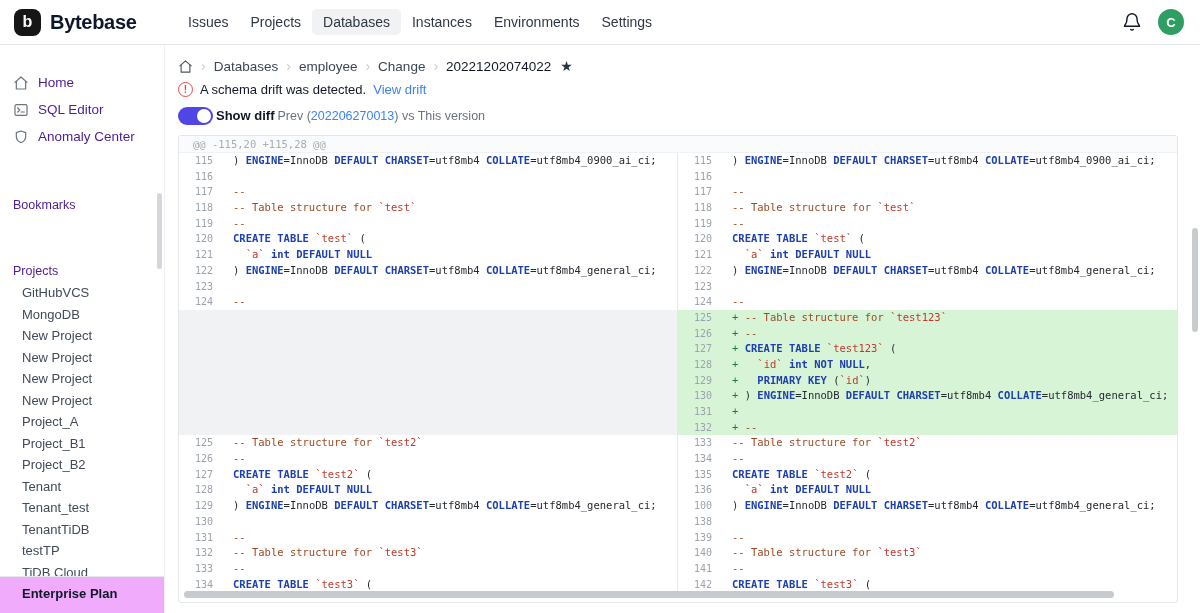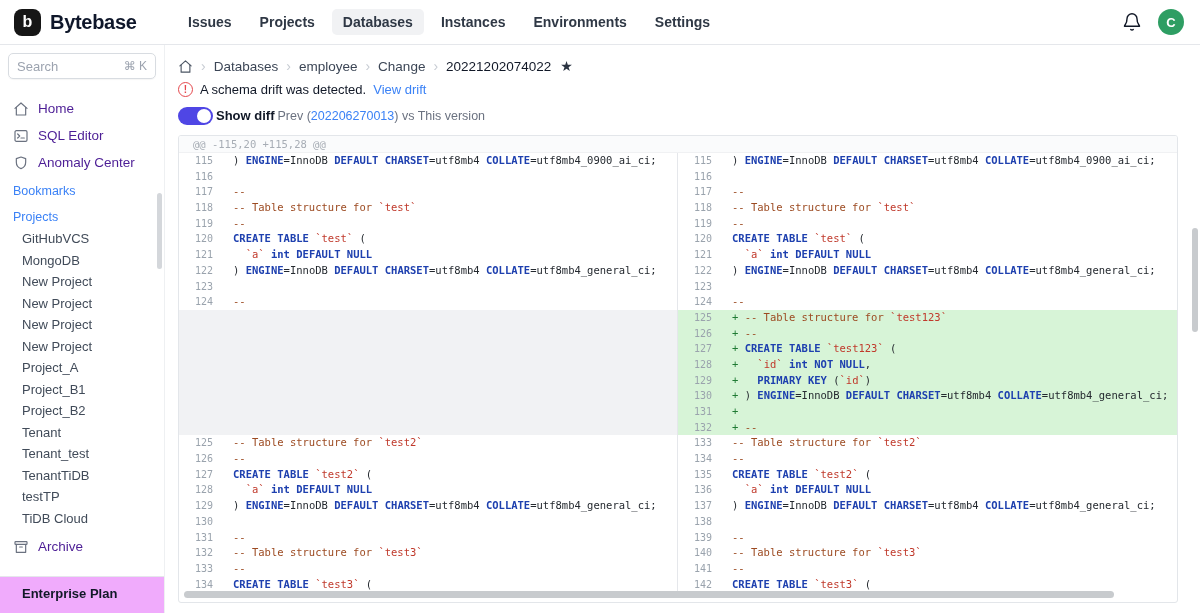--- a/index.html
+++ b/index.html
@@ -7,21 +7,21 @@
     font-family:"Liberation Sans",sans-serif; color:#1f2937; }
 
   
   .topbar { height:45px; display:flex; align-items:center;
     border-bottom:1px solid #e5e7eb; padding:0 16px 0 14px; background:#fff; }
   .logo { display:flex; align-items:center; gap:9px; width:151px; cursor:pointer; }
   .logo-mark { width:27px; height:27px; background:#161616; border-radius:8px;
     color:#fff; display:flex; align-items:center; justify-content:center;
     font-weight:bold; font-size:16px; }
   .brand { font-size:20px; font-weight:800; color:#0f172a; letter-spacing:-0.3px; }
-  .nav { display:flex; gap:6px; margin-left:12px;font-weight:bold; }
+  .nav { display:flex; margin-left:12px; }
   .nav-item { font-size:14px; color:#2f3845; padding:5px 11px; border-radius:5px; cursor:pointer; }
   .nav-item.active { background:#f1f2f4; }
   .top-right { margin-left:auto; display:flex; align-items:center; gap:16px; }
   .bell { width:20px; height:20px; color:#111827; cursor:pointer; }
   .avatar { width:26px; height:26px; border-radius:50%; background:#2e9e63; color:#fff;
     font-size:13px; font-weight:700; display:flex; align-items:center; justify-content:center; cursor:pointer; }
 
   
   .shell { display:flex; height:568px; }
 
@@ -29,21 +29,21 @@
   .sidebar { width:165px; min-width:165px; position:relative; padding:8px;
     border-right:1px solid #eef0f2; background:#fff; }
   .search { height:26px; border:1px solid #d8dce1; border-radius:5px; display:flex;
     align-items:center; justify-content:space-between; padding:0 8px; font-size:13px;
     color:#9ca3af; box-shadow:0 1px 1px rgba(0,0,0,.04); cursor:text; }
   .kbd { color:#9ca3af; font-size:12px; }
   .side-nav { margin-top:16px; }
   .side-item { height:27px; display:flex; align-items:center; gap:9px; padding:0 5px;
     font-size:13.5px; color:#4c1d95; border-radius:4px; cursor:pointer; white-space:nowrap; }
   .side-item svg { width:16px; height:16px; color:#6b7280; flex-shrink:0; }
-  .section-label { font-size:12.5px; color:#3b82f6; padding:8px 5px 4px; }
+  .section-label { font-size:12.5px; color:#4c1d95; padding:8px 5px 4px;margin-top:40px; }
   .project-item { height:21.5px; line-height:21.5px; padding-left:14px; font-size:13px;
     color:#414b59; border-radius:4px; cursor:pointer; white-space:nowrap; }
   .archive { margin-top:4px; }
   .plan { position:absolute; left:0; right:0; bottom:0; border-top:1px solid #e5e7eb;
     padding:9px 22px 12px; font-size:13px; font-weight:700; color:#111827; background:#f0abfc; }
   .side-scroll { position:absolute; top:148px; right:2px; width:5px; height:76px;
     background:#d4d7db; border-radius:3px; cursor:grab; }
 
   
   .main { flex:1; display:flex; flex-direction:column; padding:12px 22px 10px 13px; min-width:0; }
@@ -114,24 +114,20 @@
           <path d="M10.5 21a2 2 0 0 0 3 0"></path>
       </svg>
     </span>
     <div class="avatar">C</div>
   </div>
 </header>
 
 <div class="shell">
 
   <aside class="sidebar">
-    <div class="search">
-      <span>Search</span>
-      <span class="kbd">⌘ K</span>
-    </div>
     <nav class="side-nav">
       <div class="side-item">
         <svg viewBox="0 0 24 24" fill="none" stroke="currentColor" stroke-width="1.8" stroke-linecap="round" stroke-linejoin="round">
             <path d="M3 11l9-8 9 8"></path>
             <path d="M5 9.5V21h14V9.5"></path>
           </svg>
         <span>Home</span>
       </div>
       <div class="side-item">
         <svg viewBox="0 0 24 24" fill="none" stroke="currentColor" stroke-width="1.8" stroke-linecap="round" stroke-linejoin="round">
@@ -434,21 +430,21 @@
               <span class="gutter">136</span>
               <span class="code">  <span class="tok-s">`a`</span> <span class="tok-k">int</span> <span class="tok-k">DEFAULT</span> <span class="tok-k">NULL</span></span>
             </div>
           </div>
           <div class="diff-row">
             <div class="pane left">
               <span class="gutter">129</span>
               <span class="code">) <span class="tok-k">ENGINE</span>=InnoDB <span class="tok-k">DEFAULT</span> <span class="tok-k">CHARSET</span>=utf8mb4 <span class="tok-k">COLLATE</span>=utf8mb4_general_ci;</span>
             </div>
             <div class="pane right">
-              <span class="gutter">137</span>
+              <span class="gutter">100</span>
               <span class="code">) <span class="tok-k">ENGINE</span>=InnoDB <span class="tok-k">DEFAULT</span> <span class="tok-k">CHARSET</span>=utf8mb4 <span class="tok-k">COLLATE</span>=utf8mb4_general_ci;</span>
             </div>
           </div>
           <div class="diff-row">
             <div class="pane left">
               <span class="gutter">130</span>
               <span class="code"></span>
             </div>
             <div class="pane right">
               <span class="gutter">138</span>

